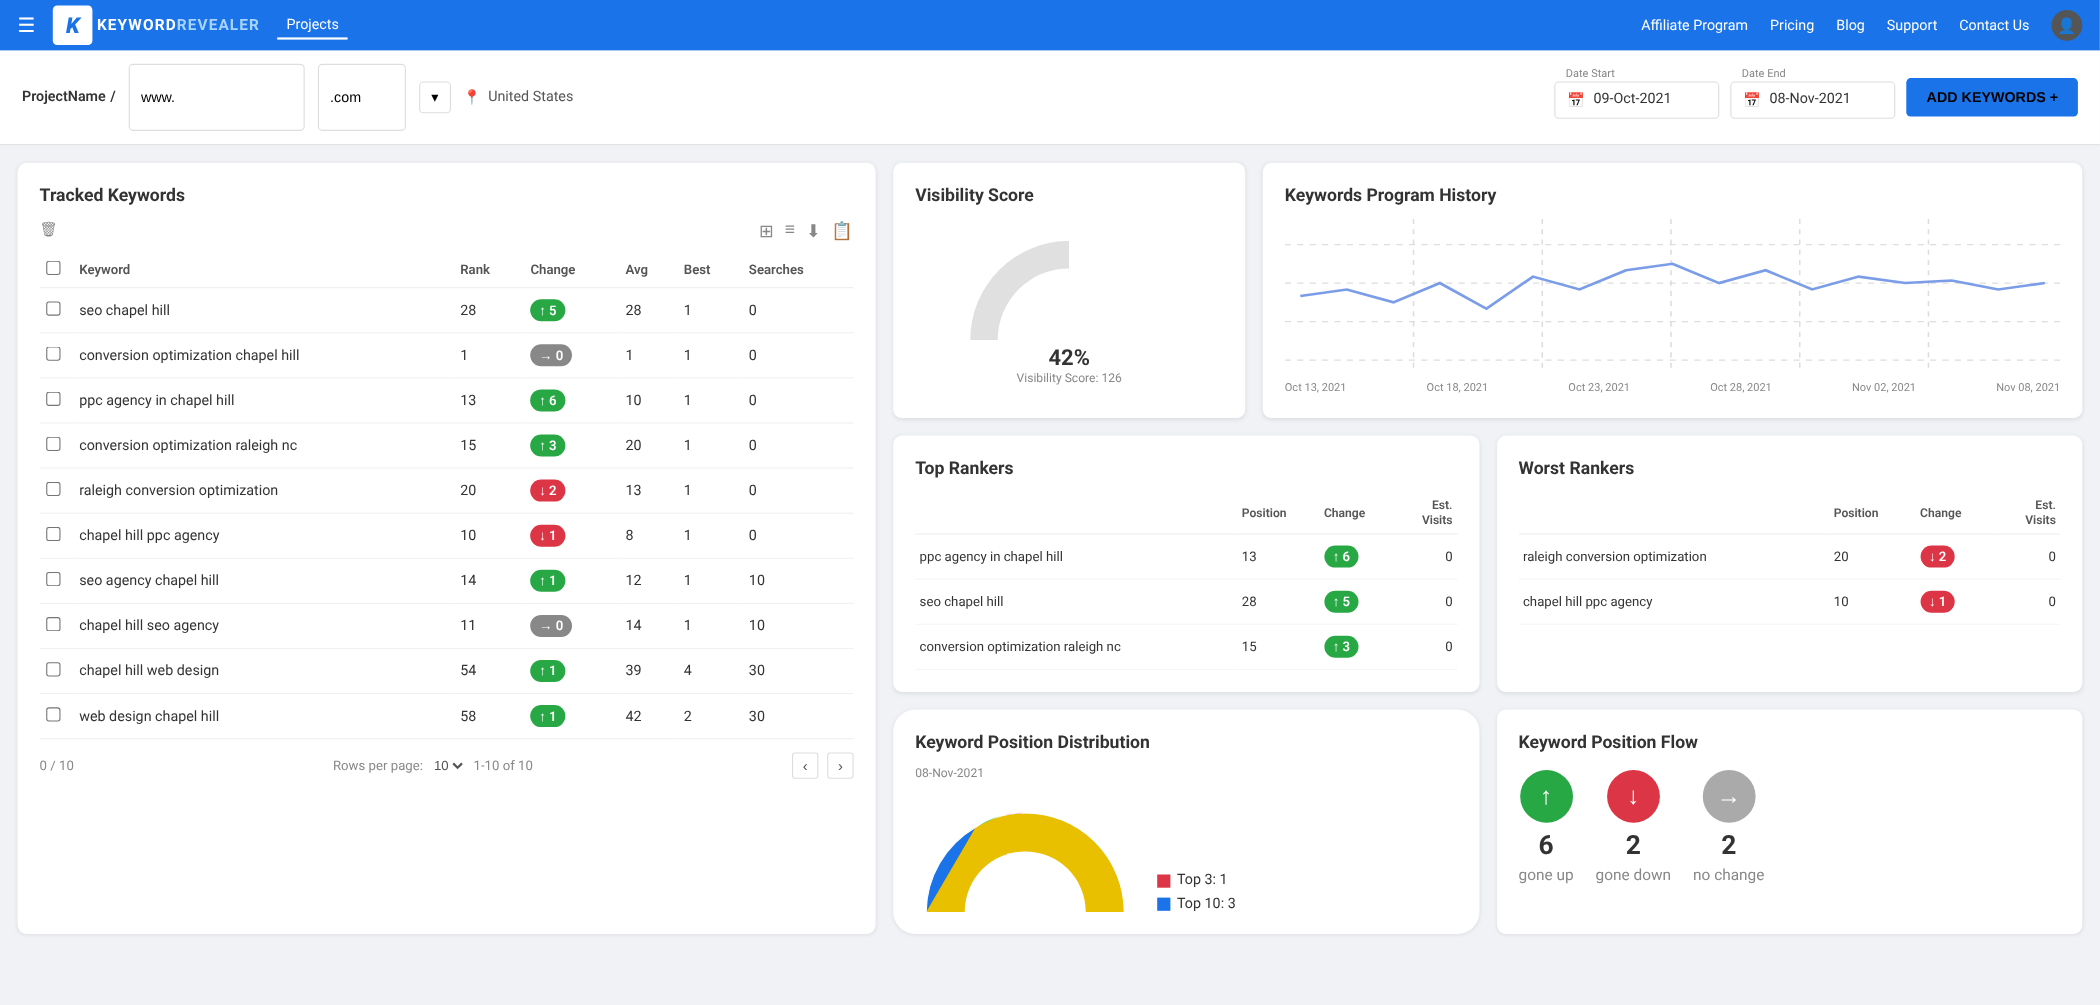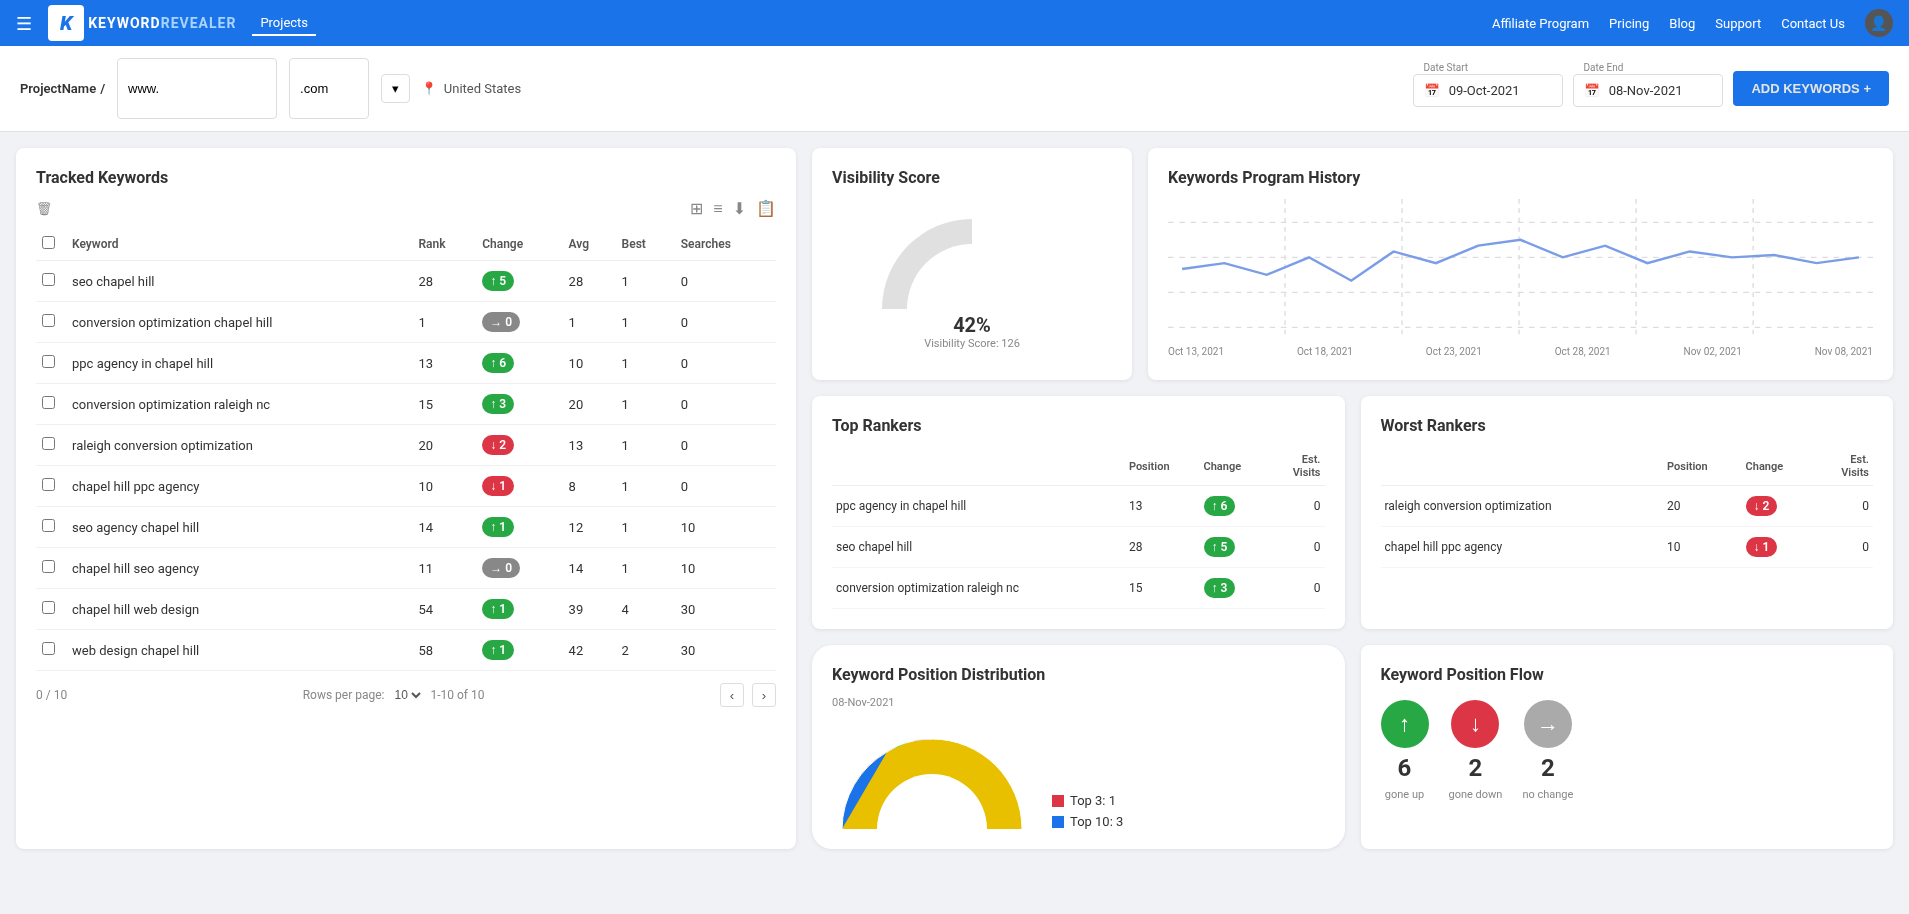--- a/index.html
+++ b/index.html
@@ -37,21 +37,21 @@
     .project-name span { font-weight: 600; color: #333; }
     .url-input { border: 1px solid #ddd; border-radius: 4px; padding: 22px 10px; font-size: 13px; width: 160px; }
     .dropdown-btn { border: 1px solid #ddd; background: white; padding: 6px 10px; border-radius: 4px; cursor: pointer; font-size: 13px; display: flex; align-items: center; gap: 4px; }
     .location-badge { display: flex; align-items: center; gap: 6px; color: #555; font-size: 13px; }
     .location-pin { color: #1a73e8; }
     .date-group { display: flex; align-items: center; gap: 10px; margin-left: auto; }
     .date-field { display: flex; flex-direction: column; position: relative; }
     .date-field label { font-size: 10px; color: #888; position: absolute; top: -8px; left: 8px; background: white; padding: 0 2px; }
     .date-input-wrap { border: 1px solid #ddd; border-radius: 4px; padding: 8px 10px; display: flex; align-items: center; gap: 8px; font-size: 13px; min-width: 150px; margin-top: 4px; }
     .date-icon { color: #888; }
-    .add-keywords-btn { background: #1a73e8; color: #e5e5e5; border: none; border-radius: 4px; padding: 10px 18px; font-size: 13px; cursor: pointer; display: flex; align-items: center; gap: 6px; font-weight: 600; }
+    .add-keywords-btn { background: #1a73e8; color: #000000; border: none; border-radius: 4px; padding: 10px 18px; font-size: 13px; cursor: pointer; display: flex; align-items: center; gap: 6px; font-weight: 600; }
 
     
     .main-content { display: flex; gap: 16px; padding: 16px; }
     .left-panel { flex: 0 0 780px; background: white; border-radius: 8px; padding: 20px; box-shadow: 0 1px 4px rgba(0,0,0,0.08); }
     .right-panel { flex: 1; display: flex; flex-direction: column; gap: 16px; }
 
     
     .panel-title { font-size: 16px; font-weight: 700; margin-bottom: 12px; }
     .table-toolbar { display: flex; align-items: center; justify-content: flex-end; gap: 10px; margin-bottom: 10px; }
     .table-toolbar-icon { color: #888; cursor: pointer; font-size: 16px; }
@@ -103,21 +103,21 @@
     .bottom-row { display: flex; gap: 16px; }
     .distribution-card { background: white; border-radius: 20px; padding: 20px; box-shadow: 0 1px 4px rgba(0,0,0,0.08); flex: 1; min-height: 180px; }
     .flow-card { background: white; border-radius: 8px; padding: 20px; box-shadow: 0 1px 4px rgba(0,0,0,0.08); flex: 1; }
     .flow-items { display: flex; gap: 20px; margin-top: 16px; align-items: center; }
     .flow-item { display: flex; flex-direction: column; align-items: center; gap: 6px; }
     .flow-circle { width: 48px; height: 48px; border-radius: 50%; display: flex; align-items: center; justify-content: center; color: white; font-size: 22px; }
     .flow-circle-green { background: #28a745; }
     .flow-circle-red { background: #dc3545; }
     .flow-circle-gray { background: #aaa; }
     .flow-num { font-size: 24px; font-weight: 700; }
-    .flow-label { font-size: 11px; color: #888; text-align: right; }
+    .flow-label { font-size: 14px; color: #888; text-align: right; }
 
     .semi-pie { width: 200px; height: 100px; margin-top: 10px; }
   </style>
 </head>
 <body>
 
 <div class="header">
   <div class="header-left">
     <span class="hamburger">☰</span>
     <div class="logo-area">

